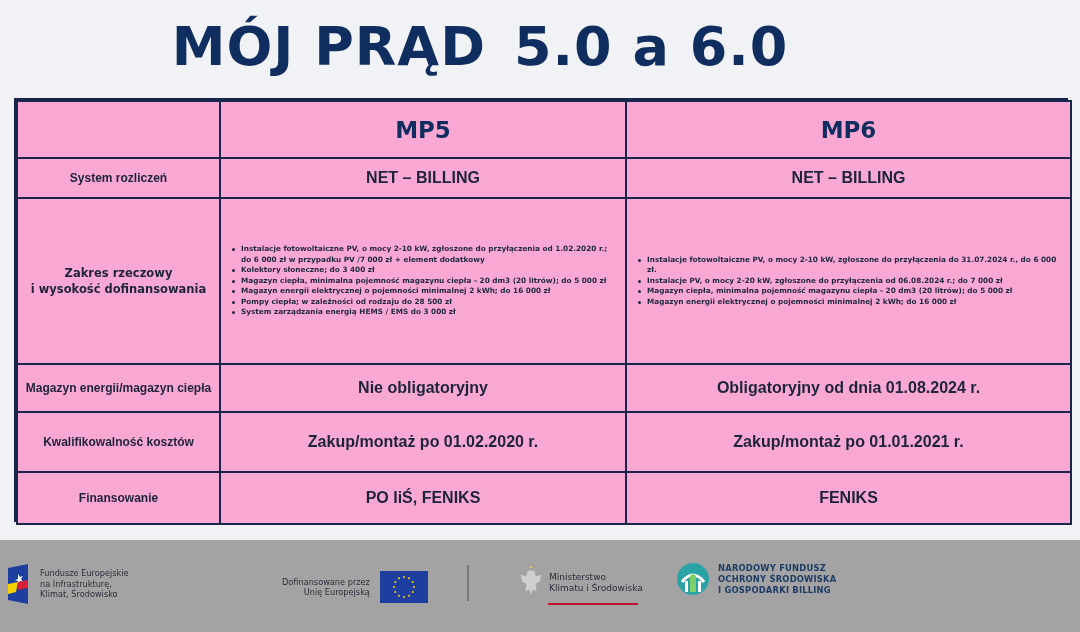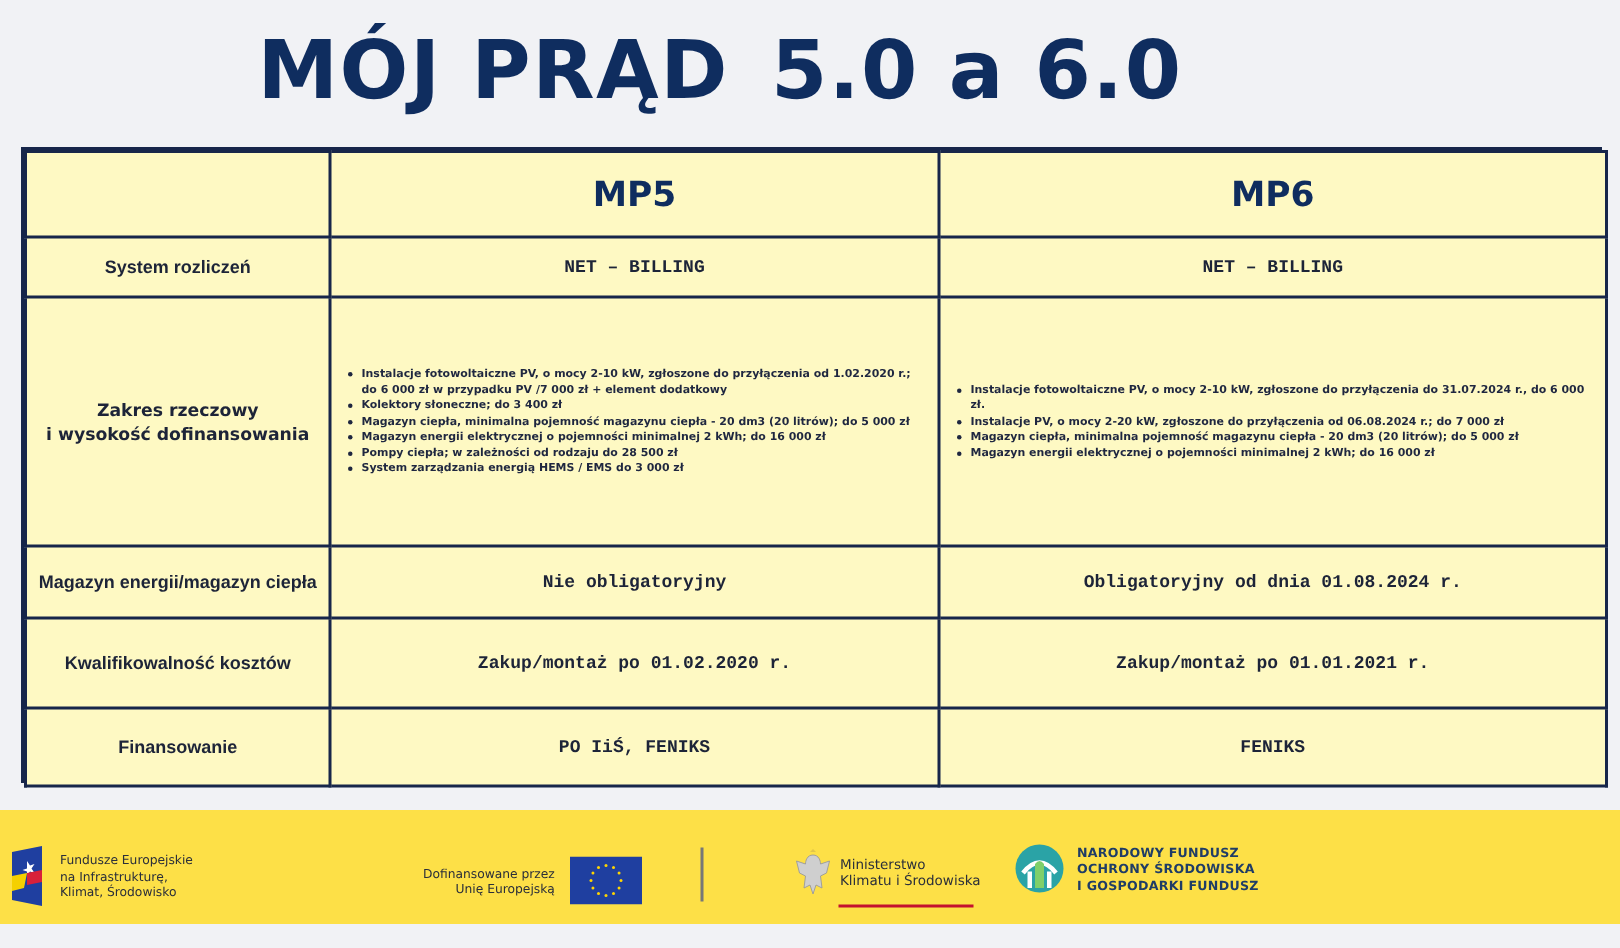--- a/index.html
+++ b/index.html
@@ -33,21 +33,21 @@
   }
   table {
     width: 100%; height: 100%;
     border-collapse: collapse;
     table-layout: fixed;
   }
   td, th {
     border: 2px solid #17264a;
     text-align: center;
     vertical-align: middle;
-    background: #fef9c3;
+    background: #f9a8d4;
   }
   col.c1 { width: 203px; }
   col.c2 { width: 406px; }
   col.c3 { width: 445px; }
   tr.r-head { height: 57px; }
   tr.r-sys { height: 40px; }
   tr.r-scope { height: 166px; }
   tr.r-store { height: 48px; }
   tr.r-cost { height: 60px; }
   tr.r-fin { height: 52px; }
@@ -63,23 +63,23 @@
     font-size: 12px;
     font-weight: bold;
     color: #1d2438;
   }
   .row-label.scope {
     font-family: "DejaVu Sans", sans-serif;
     font-size: 11.5px;
     line-height: 16px;
   }
   .cell-val {
-    font-family: Liberation Mono, monospace;
-    font-weight: bold;
-    font-size: 12px;
+    font-family: Liberation Sans, sans-serif;
+    font-weight: bold;
+    font-size: 16px;
     color: #1d2438;
   }
   .bullets {
     list-style: none;
     text-align: left;
     font-family: "DejaVu Sans", sans-serif;
     font-size: 7.3px;
     font-weight: bold;
     line-height: 10.6px;
     color: #1f2740;
@@ -94,41 +94,41 @@
     position: absolute;
     left: 1px; top: 4px;
     width: 3px; height: 3px;
     border-radius: 50%;
     background: #1f2740;
   }
 
   .footer {
     position: absolute;
     left: 0; top: 540px;
-    width: 1080px; height: 76px;
-    background: #fde047;
+    width: 1080px; height: 92px;
+    background: #a3a3a3;
   }
   .logo { position: absolute; display: flex; align-items: center; }
   .logo-text {
     font-family: "DejaVu Sans", sans-serif;
     font-size: 8.2px;
     line-height: 10.5px;
     color: #2b2f3a;
   }
   .fe-logo { left: 6px; top: 24px; }
   .fe-icon { width: 24px; height: 40px; margin-right: 10px; }
   .pl-logo { left: 144px; top: 30px; }
   .pl-flag { width: 48px; height: 32px; margin-right: 10px; border: 1px solid #e3e3e3; }
   .pl-flag .w { height: 50%; background: #ffffff; }
   .pl-flag .r { height: 50%; background: #c4112f; }
   .eu-logo { left: 282px; top: 31px; }
   .eu-logo .logo-text { text-align: right; margin-right: 10px; }
   .eu-flag { width: 48px; height: 32px; }
   .divider { position: absolute; left: 467px; top: 25px; width: 2px; height: 36px; background: #777; }
-  .mk-logo { left: 528px; top: 26px; }
+  .mk-logo { left: 517px; top: 26px; }
   .mk-logo .logo-text { font-size: 9px; line-height: 11px; }
   .mk-eagle { width: 28px; height: 34px; margin-right: 4px; }
   .mk-line { position: absolute; left: 31px; top: 37px; width: 90px; height: 2px; background: #c4112f; }
   .nf-logo { left: 676px; top: 22px; }
   .nf-icon { width: 34px; height: 34px; margin-right: 8px; }
   .nf-logo .logo-text { font-size: 8.4px; line-height: 11px; font-weight: bold; color: #1f3c66; letter-spacing: 0.2px; }
 </style>
 </head>
 <body>
 
@@ -255,16 +255,16 @@
     <svg class="nf-icon" viewBox="0 0 34 34">
       <circle cx="17" cy="17" r="16" fill="#2aa3a6"></circle>
       <path d="M6 20 Q17 6 28 20" stroke="#ffffff" stroke-width="3" fill="none"></path>
       <rect x="9" y="19" width="3" height="11" fill="#ffffff"></rect>
       <rect x="22" y="19" width="3" height="11" fill="#ffffff"></rect>
       <path d="M14 14 Q17 10 20 14 L20 30 L14 30 Z" fill="#7fcf6a"></path>
     </svg>
     <div class="logo-text">
       <div>NARODOWY FUNDUSZ</div>
       <div>OCHRONY ŚRODOWISKA</div>
-      <div>I GOSPODARKI FUNDUSZ</div>
+      <div>I GOSPODARKI BILLING</div>
     </div>
   </div>
 </div>
 
 </body></html>

